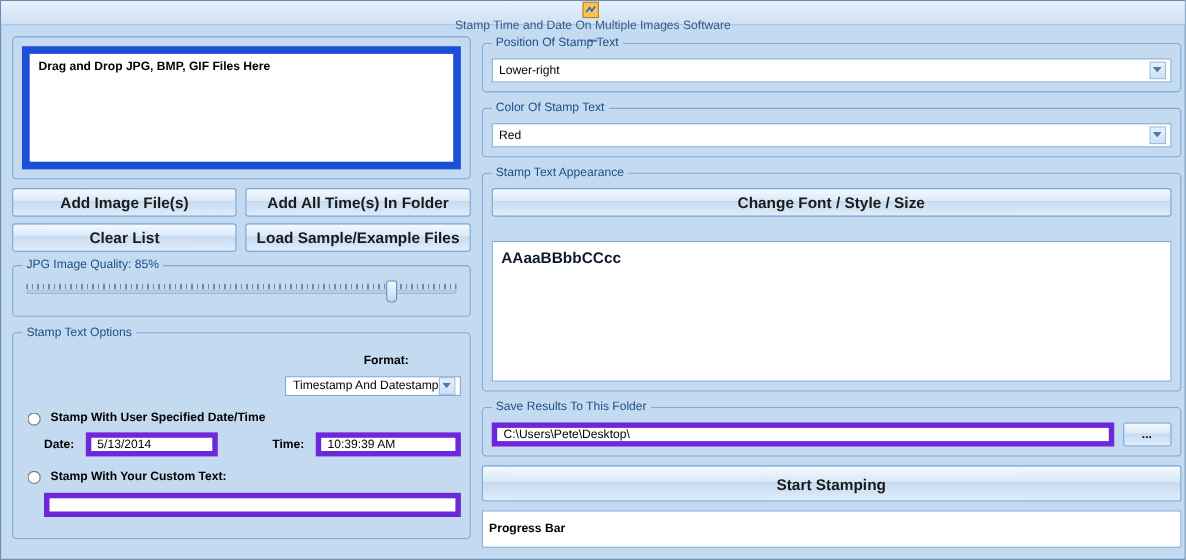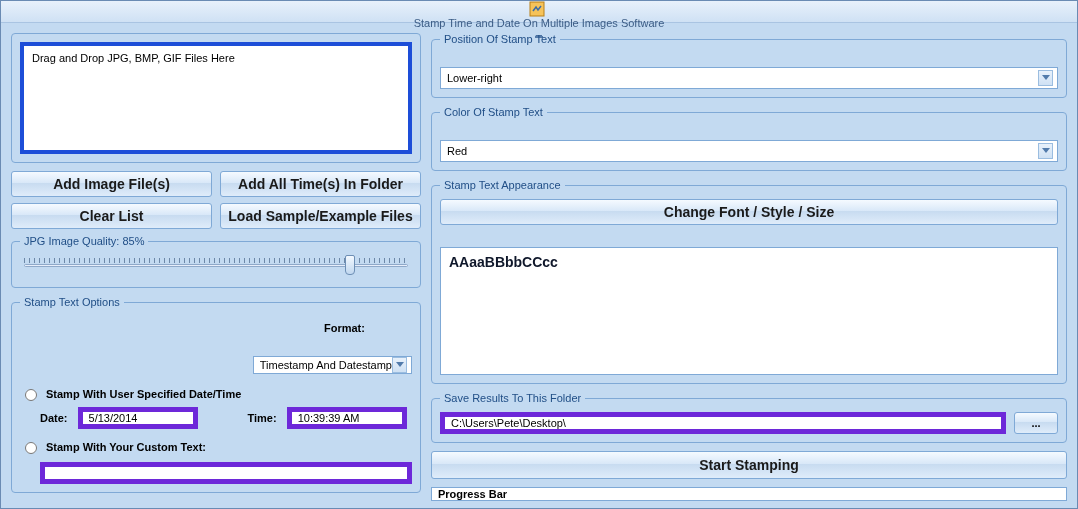--- a/index.html
+++ b/index.html
@@ -65,25 +65,25 @@
 
   .drop-area-wrap {
     border: 1px solid #7fa9d6;
     border-radius: 4px;
     background: #c3daf1;
     padding: 8px;
     margin-bottom: 8px;
   }
   .drop-area {
     background: #fff;
-    border: 4px solid #1d4ed8;
+    border: 7px solid #1d4ed8;
     height: 112px;
     padding: 6px 8px;
     color: #000;
-    font-weight: normal;
+    font-weight: bold;
   }
 
   .btn-row { display: flex; gap: 8px; margin-bottom: 6px; }
   .btn {
     flex: 1;
     height: 26px;
     background: linear-gradient(#f5faff, #d9e8f8 45%, #c7dbf0 46%, #dfecfa);
     border: 1px solid #7fa9d6;
     border-radius: 3px;
     display: flex;
@@ -138,21 +138,20 @@
 
   .select {
     flex: 1;
     height: 22px;
     background: #fff;
     border: 1px solid #7fa9d6;
     display: flex;
     align-items: center;
     padding: 0 4px 0 6px;
     justify-content: space-between;
-    margin-top: 14px;
   }
   .select .arrow {
     width: 15px;
     height: 16px;
     background: linear-gradient(#e8f1fb, #cfe1f4);
     border: 1px solid #9bbde0;
     display: flex;
     align-items: center;
     justify-content: center;
   }
@@ -196,21 +195,21 @@
   .preview-box::-webkit-scrollbar-thumb { background: linear-gradient(#e0ecf9,#bcd2ea); border: 1px solid #8fa9c9; }
   .preview-box::-webkit-scrollbar-button { background: linear-gradient(#e8f1fb,#cfe1f4); border: 1px solid #8fa9c9; height:17px; width:17px; }
   .preview-wide { width: 600px; height: 1px; }
 
   .save-row { display: flex; gap: 8px; }
   .save-row .textinput { flex: 1; }
 
   .progress-box {
     background: #fff;
     border: 1px solid #7fa9d6;
-    height: 14px;
+    height: 34px;
     display: flex;
     align-items: center;
     padding: 0 6px;
     font-weight: bold;
     color: #000;
   }
   .custom-text-row { display: flex; align-items: center; gap: 8px; margin-top: 8px; }
   .custom-text-row .textinput { flex: 1; margin-left: 20px; }
 </style>
 </head>
@@ -289,21 +288,21 @@
 
         <div class="radio-row" style="margin-top:12px;">
           <input type="radio" name="stampmode" style="">
           <span class="rlabel">Stamp With User Specified Date/Time</span>
         </div>
         <div class="date-time-row">
           <span class="lbl2">Date:</span>
           <div class="textinput" style="width:120px;">5/13/2014</div>
           <span style="width:30px;"></span>
           <span class="lbl2">Time:</span>
-          <div class="textinput" style="width:120px;">10:39:39 AM</div>
+          <div class="textinput" style="width:132px;">10:39:39 AM</div>
         </div>
 
         <div class="radio-row" style="margin-top:6px;">
           <input type="radio" name="stampmode" style="">
           <span class="rlabel">Stamp With Your Custom Text:</span>
         </div>
         <div class="custom-text-row">
           <div class="textinput"></div>
         </div>
       </fieldset>

